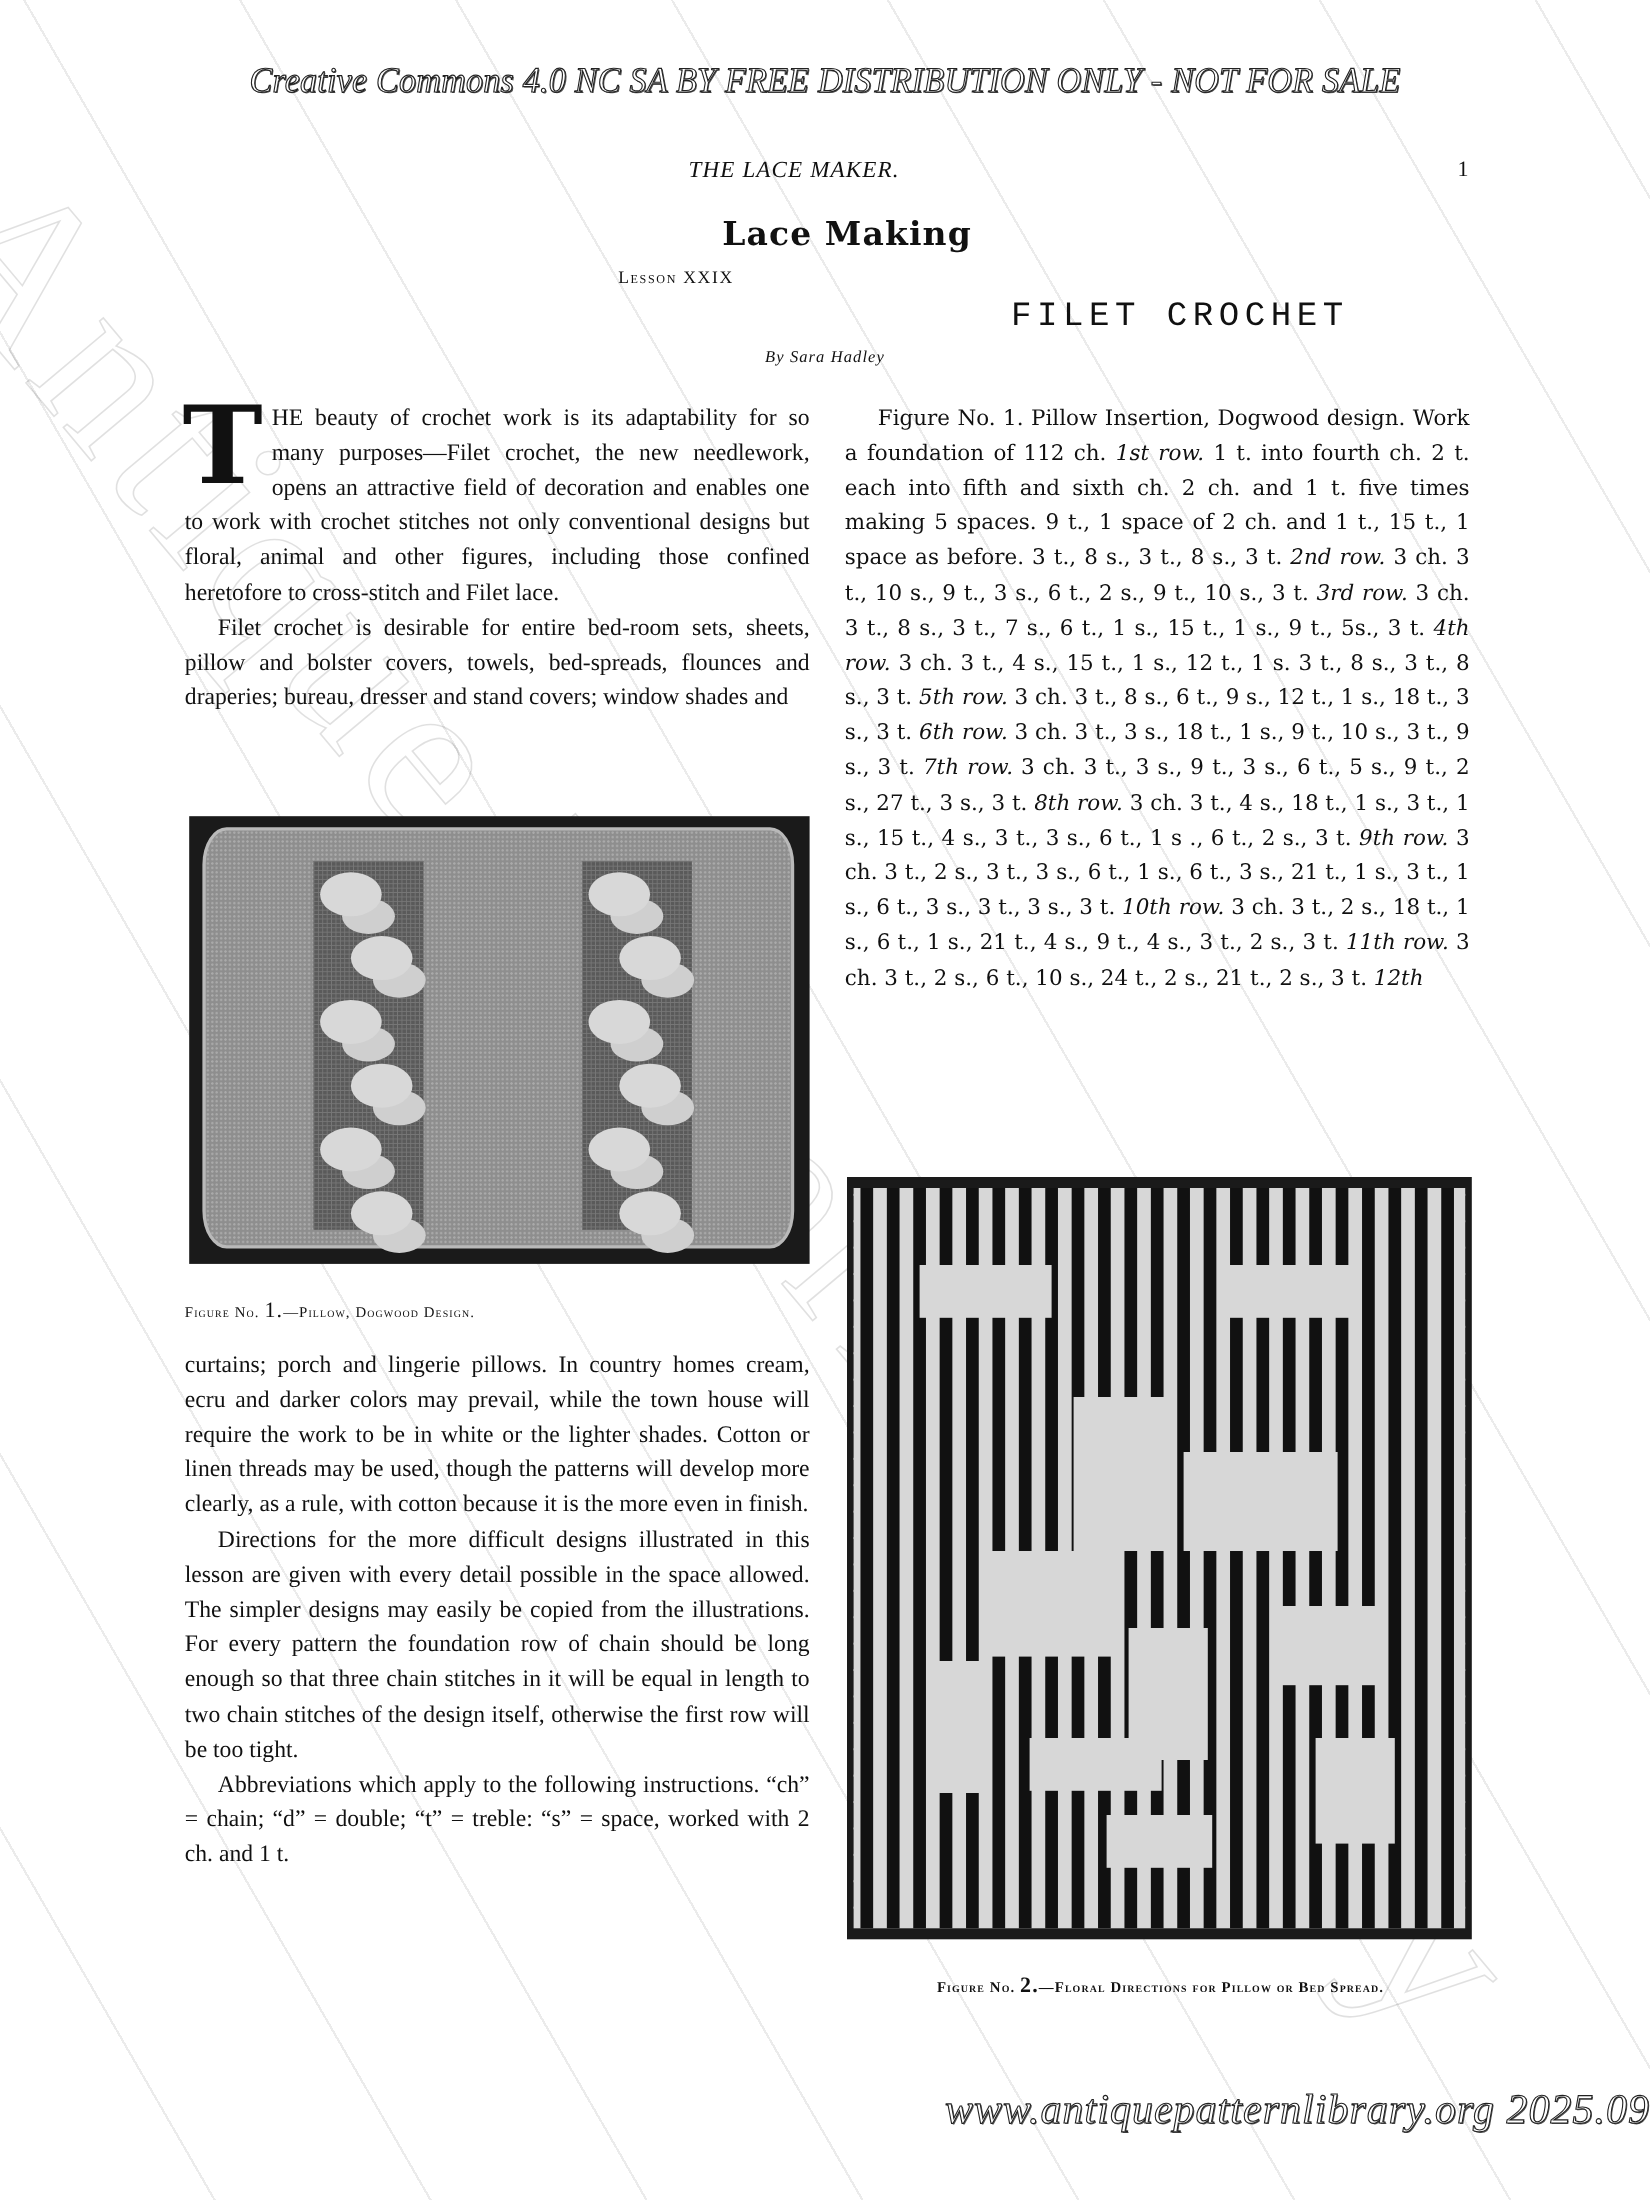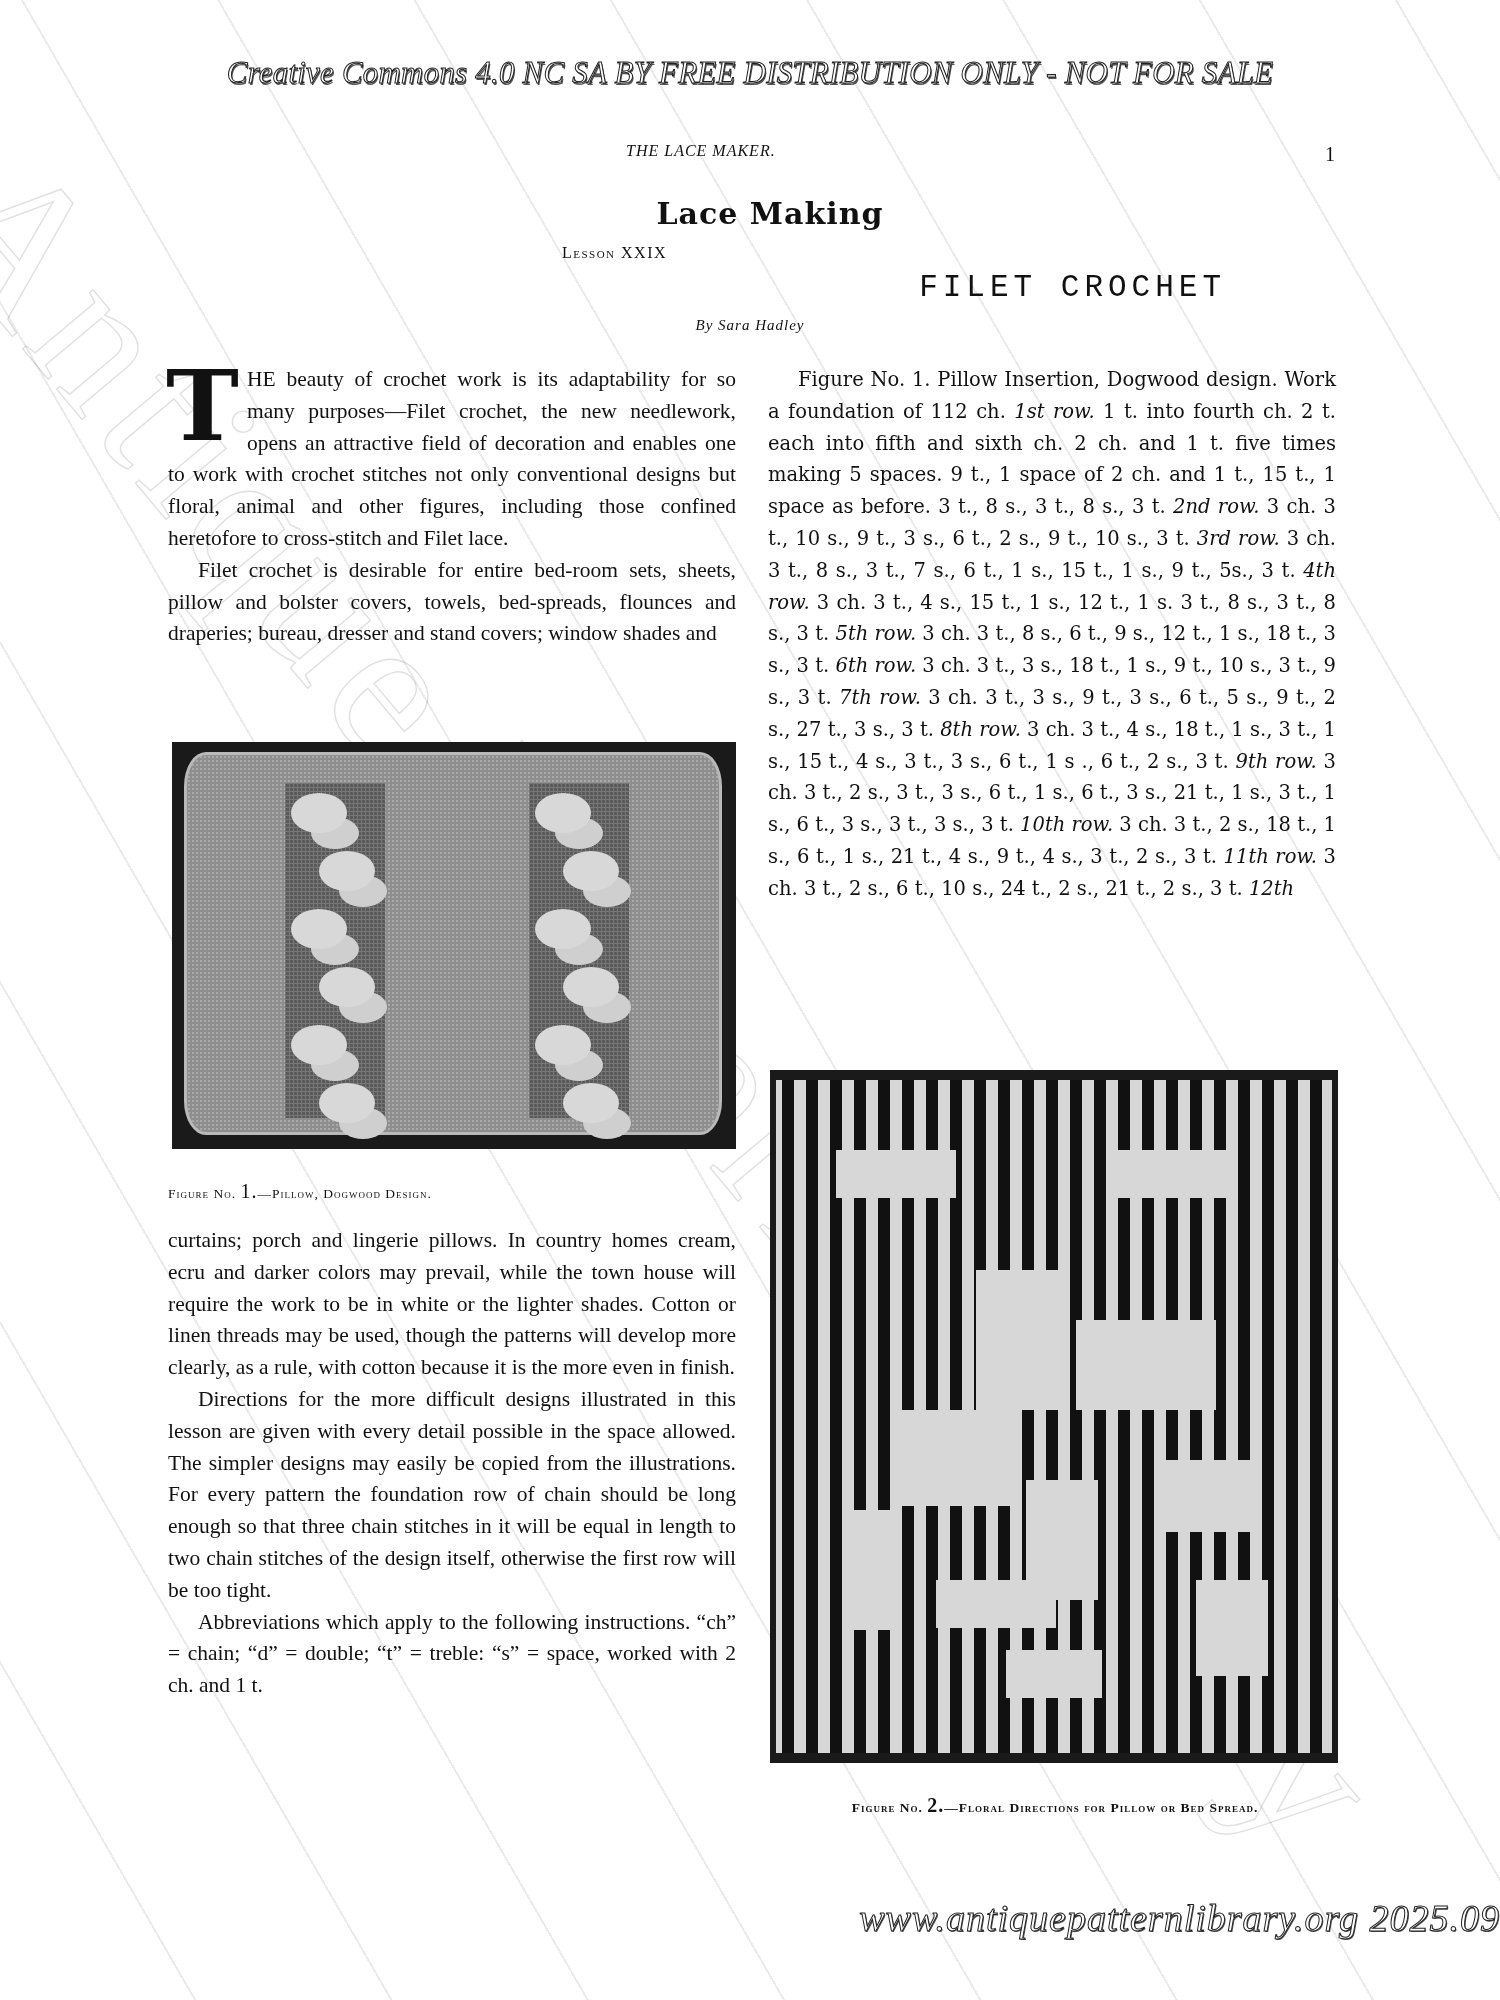--- a/index.html
+++ b/index.html
@@ -24,21 +24,21 @@
   }
   .watermark { left: 60px; top: 110px; transform: rotate(50deg); }
   .license {
     position: absolute; top: 55px; left: 0; width: 1500px; text-align: center;
     font-family: "Liberation Serif", serif; font-style: italic; font-size: 31px;
     color: #fff; -webkit-text-stroke: 1px #222; text-shadow: 1px 1px 0 #555;
     letter-spacing: 0.2px; transform: scaleY(1.05); z-index: 2;
   }
   .running-head {
     position: absolute; top: 142px; left: 626px; font-style: italic;
-    font-size: 16px; letter-spacing: 1px; z-index: 2;
+    font-size: 21px; letter-spacing: 1px; z-index: 2;
   }
   .page-number { position: absolute; top: 143px; left: 1325px; font-size: 20px; z-index: 2; }
   .series-title {
     position: absolute; top: 196px; left: 0; width: 1500px; text-align: center;
     font-size: 30px; font-weight: bold; font-family: "DejaVu Serif", serif;
     letter-spacing: 1px; z-index: 2; padding-left: 20px;
   }
   .lesson {
     position: absolute; top: 244px; left: 0; width: 1229px; text-align: center;
     font-size: 16px; font-variant: small-caps; letter-spacing: 1.5px; z-index: 2;

